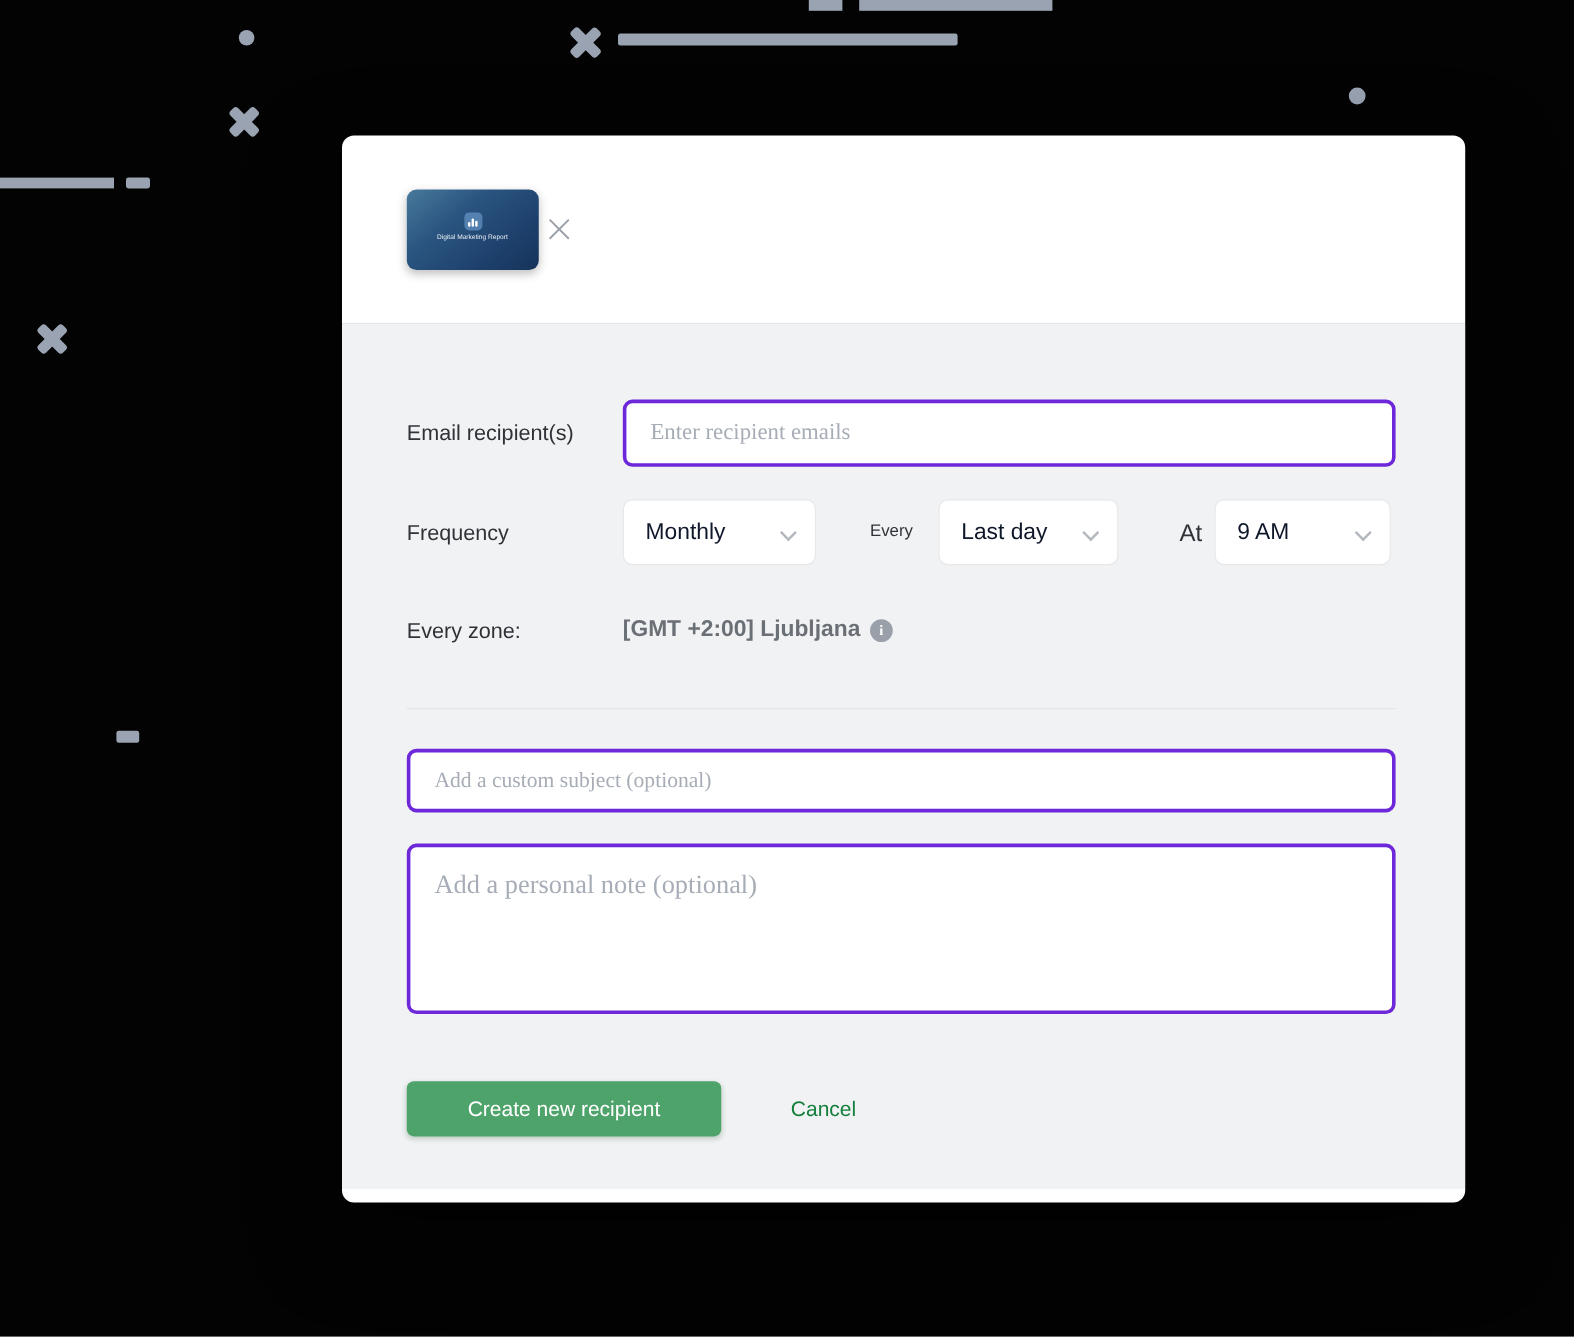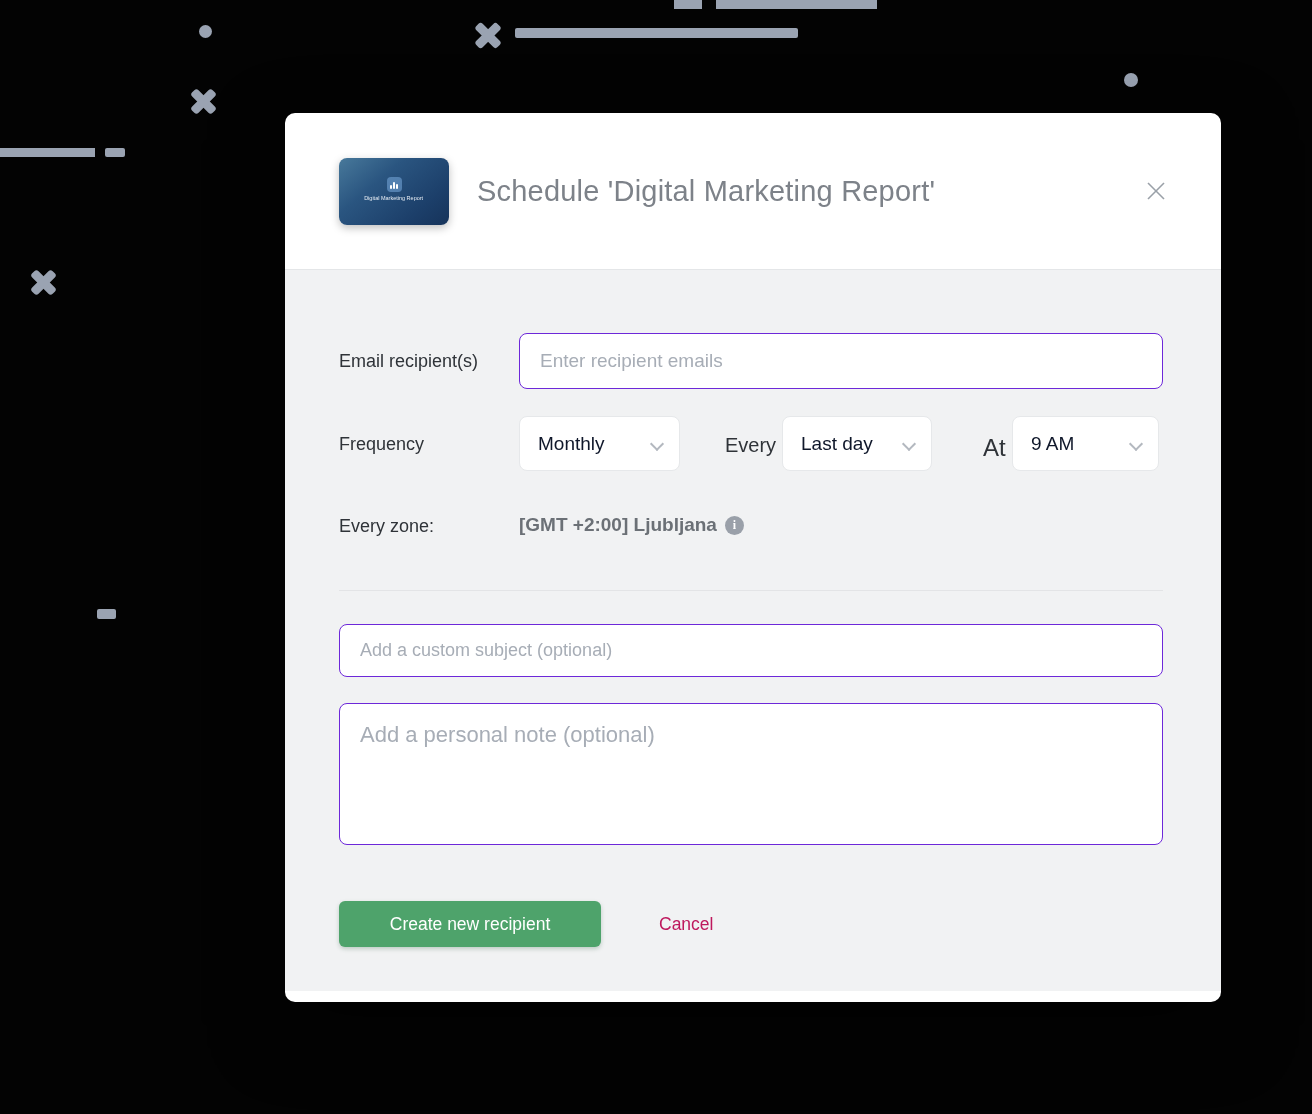--- a/index.html
+++ b/index.html
@@ -91,22 +91,22 @@
   .field-label {
     position: absolute; left: 54px;
     font-size: 18px; color: #2f3338;
   }
   #email-label     { top: 81px; }
   #frequency-label { top: 164px; }
   #timezone-label  { top: 246px; }
 
   .text-input {
     position: absolute; background: #fff;
-    border: 1px solid #6d28d9; border-radius: 8px;
-    font-family: Liberation Sans, sans-serif;
+    border: 3px solid #6d28d9; border-radius: 8px;
+    font-family: Liberation Serif, serif;
     font-size: 19px; color: #8b5cf6; outline: none;
   }
   .text-input::placeholder { color: #a7adb6; opacity: 1; }
 
   #email-input { left: 234px; top: 63px; width: 644px; height: 56px; padding: 0 20px; }
 
   .select-box {
     position: absolute; top: 146px; height: 55px;
     background: #fff; border: 1px solid #e6e8ea; border-radius: 8px;
     display: flex; align-items: center; justify-content: space-between;
@@ -116,23 +116,23 @@
   .chevron {
     width: 12px; height: 12px; position: relative; margin-left: 10px;
   }
   .chevron::before {
     content: ""; position: absolute; left: 1px; top: 1px;
     width: 8px; height: 8px;
     border-right: 2px solid #b3b8bf; border-bottom: 2px solid #b3b8bf;
     transform: rotate(45deg);
   }
   #frequency-select { left: 234px; width: 161px; }
-  #every-label { position: absolute; left: 440px; top: 164px; font-size: 20px; color: #2f3338; }
+  #every-label { position: absolute; left: 440px; top: 164px; font-size: 14px; color: #2f3338; }
   #every-select { left: 497px; width: 150px; }
-  #at-label { position: absolute; left: 698px; top: 164px; font-size: 24px; color: #2f3338; }
+  #at-label { position: absolute; left: 698px; top: 164px; font-size: 20px; color: #2f3338; }
   #at-select { left: 727px; width: 147px; }
 
   .timezone-value-wrap {
     position: absolute; left: 234px; top: 244px;
     display: flex; align-items: center; gap: 8px; text-align: right;
   }
   .timezone-value { font-size: 19px; font-weight: bold; color: #6b7076; }
   .info-icon {
     width: 19px; height: 19px; border-radius: 50%;
     background: #9aa0a9; color: #fff;
@@ -158,21 +158,21 @@
     background: #4ea36b; color: #ffffff;
     border: none; border-radius: 6px;
     font-family: "Liberation Sans", sans-serif;
     font-size: 17.5px; cursor: pointer;
     box-shadow: 0 2px 4px rgba(40,90,60,0.25);
   }
   .cancel-btn {
     position: absolute; left: 352px; top: 631px; height: 46px;
     padding: 0 22px; background: none; border: none;
     font-family: "Liberation Sans", sans-serif;
-    font-size: 17.5px; color: #be185d; cursor: pointer;
+    font-size: 17.5px; color: #15803d; cursor: pointer;
   }
 </style>
 </head>
 <body>
 
 <div class="canvas">
 
   <span class="deco" id="deco-dash-top-short"></span>
   <span class="deco" id="deco-dash-top-long"></span>
   <span class="deco-x" id="deco-x-1"></span>
@@ -189,21 +189,20 @@
 
     <div class="modal-header">
       <div class="thumb">
         <span class="thumb-icon">
             <i></i>
             <i></i>
             <i></i>
           </span>
         <span class="thumb-title">Digital Marketing Report</span>
       </div>
-      <h1 class="modal-title">Schedule 'Digital Marketing Report'</h1>
       <button class="close-btn">
         <svg width="30" height="30" viewBox="0 0 30 30">
           <line x1="7" y1="7" x2="23" y2="23" stroke="#9aa0a8" stroke-width="1.6"></line>
           <line x1="23" y1="7" x2="7" y2="23" stroke="#9aa0a8" stroke-width="1.6"></line>
         </svg>
       </button>
     </div>
 
     <div class="modal-body">
 

